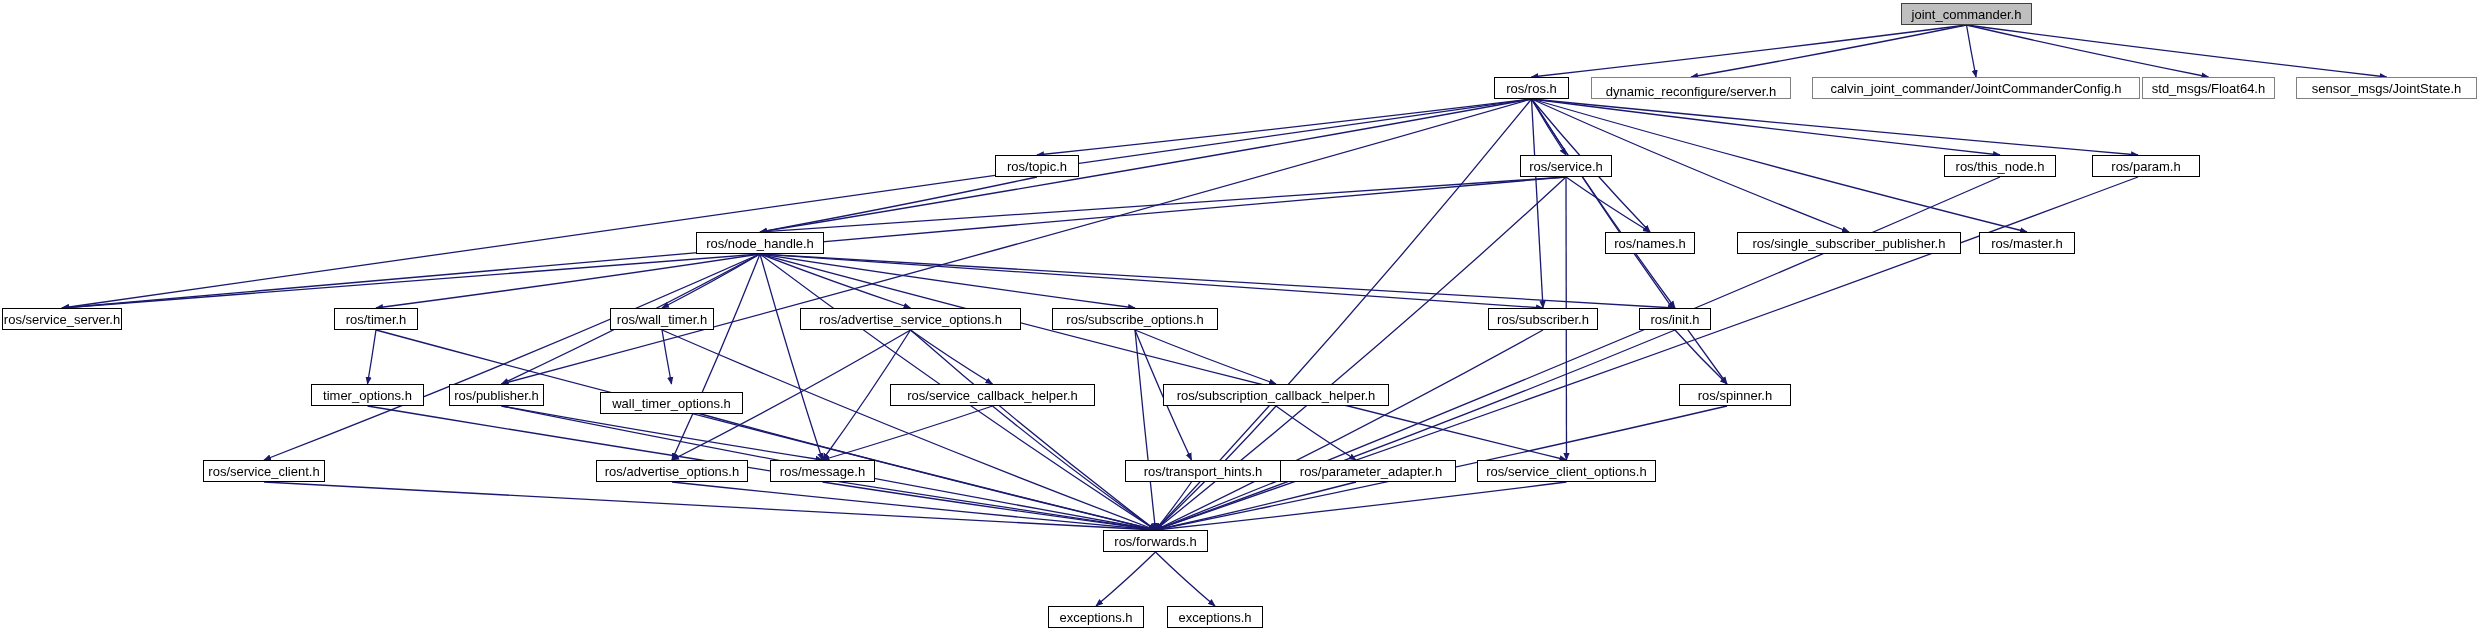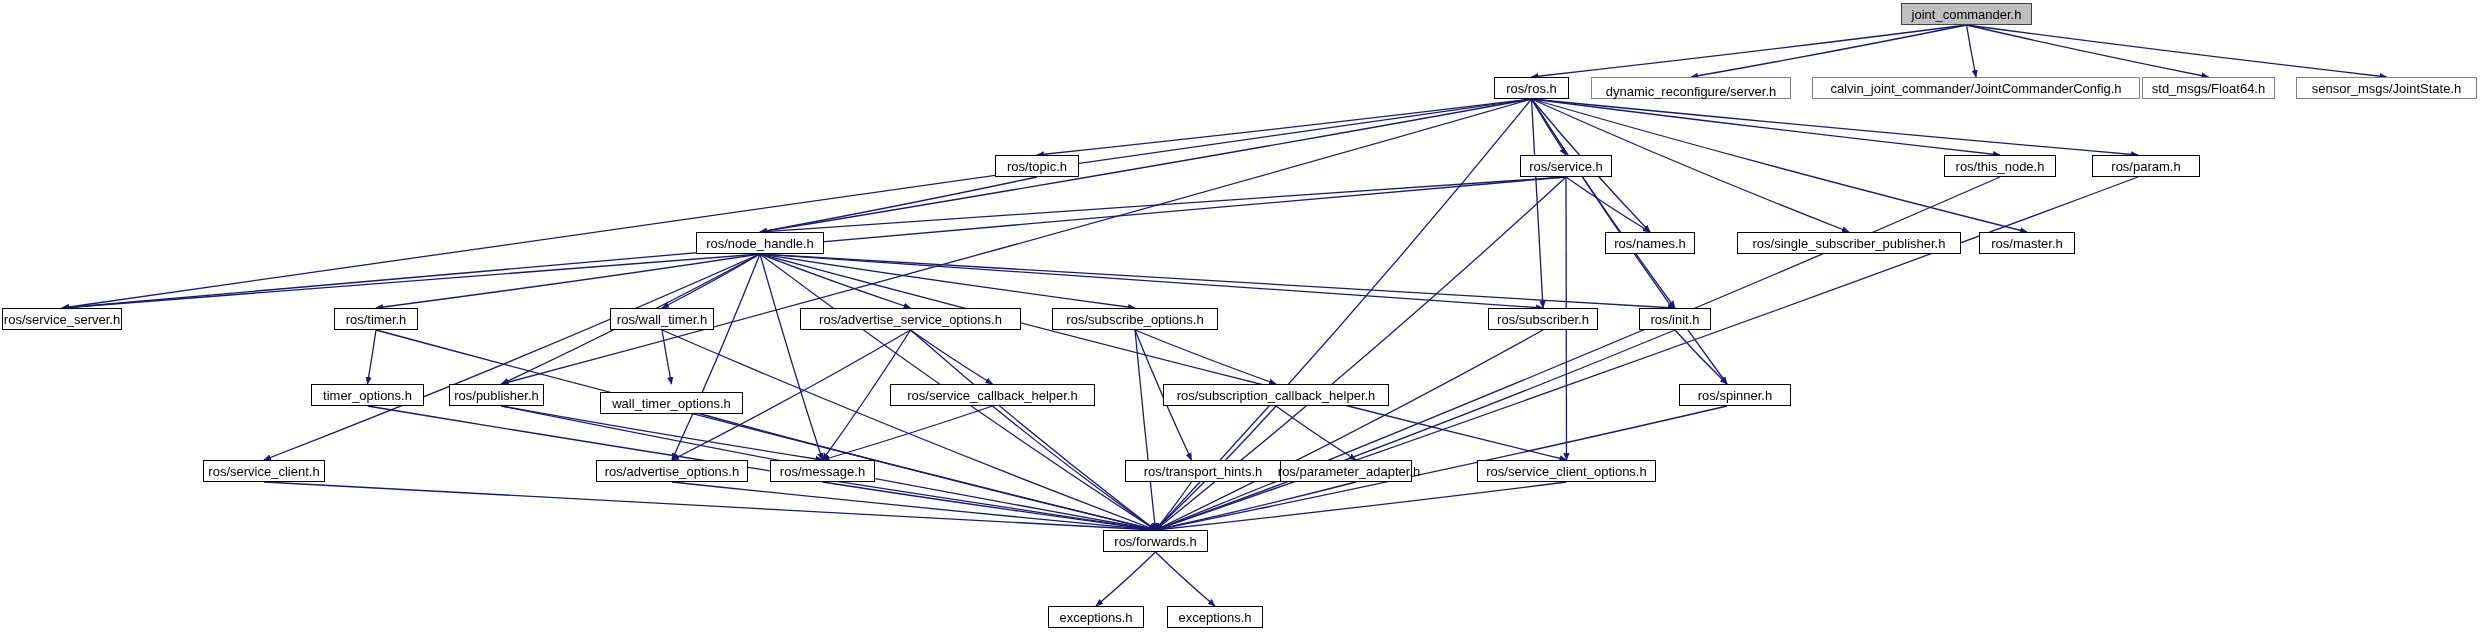--- a/index.html
+++ b/index.html
@@ -200,21 +200,21 @@
     </div>
     <div class="node solid" style="left: 596px; top: 460px; width: 152px;">
       <span class="node-label">ros/advertise_options.h</span>
     </div>
     <div class="node solid" style="left: 770px; top: 460px; width: 105px;">
       <span class="node-label">ros/message.h</span>
     </div>
     <div class="node solid" style="left: 1125px; top: 460px; width: 156px;">
       <span class="node-label">ros/transport_hints.h</span>
     </div>
-    <div class="node solid" style="left: 1280px; top: 460px; width: 132px; padding-left: 6px;">
+    <div class="node solid" style="left: 1280px; top: 460px; width: 176px; padding-left: 6px;">
       <span class="node-label">ros/parameter_adapter.h</span>
     </div>
     <div class="node solid" style="left: 1477px; top: 460px; width: 179px;">
       <span class="node-label">ros/service_client_options.h</span>
     </div>
     <div class="node solid" style="left: 1103px; top: 530px; width: 105px;">
       <span class="node-label">ros/forwards.h</span>
     </div>
     <div class="node solid" style="left: 1048px; top: 606px; width: 96px;">
       <span class="node-label">exceptions.h</span>

